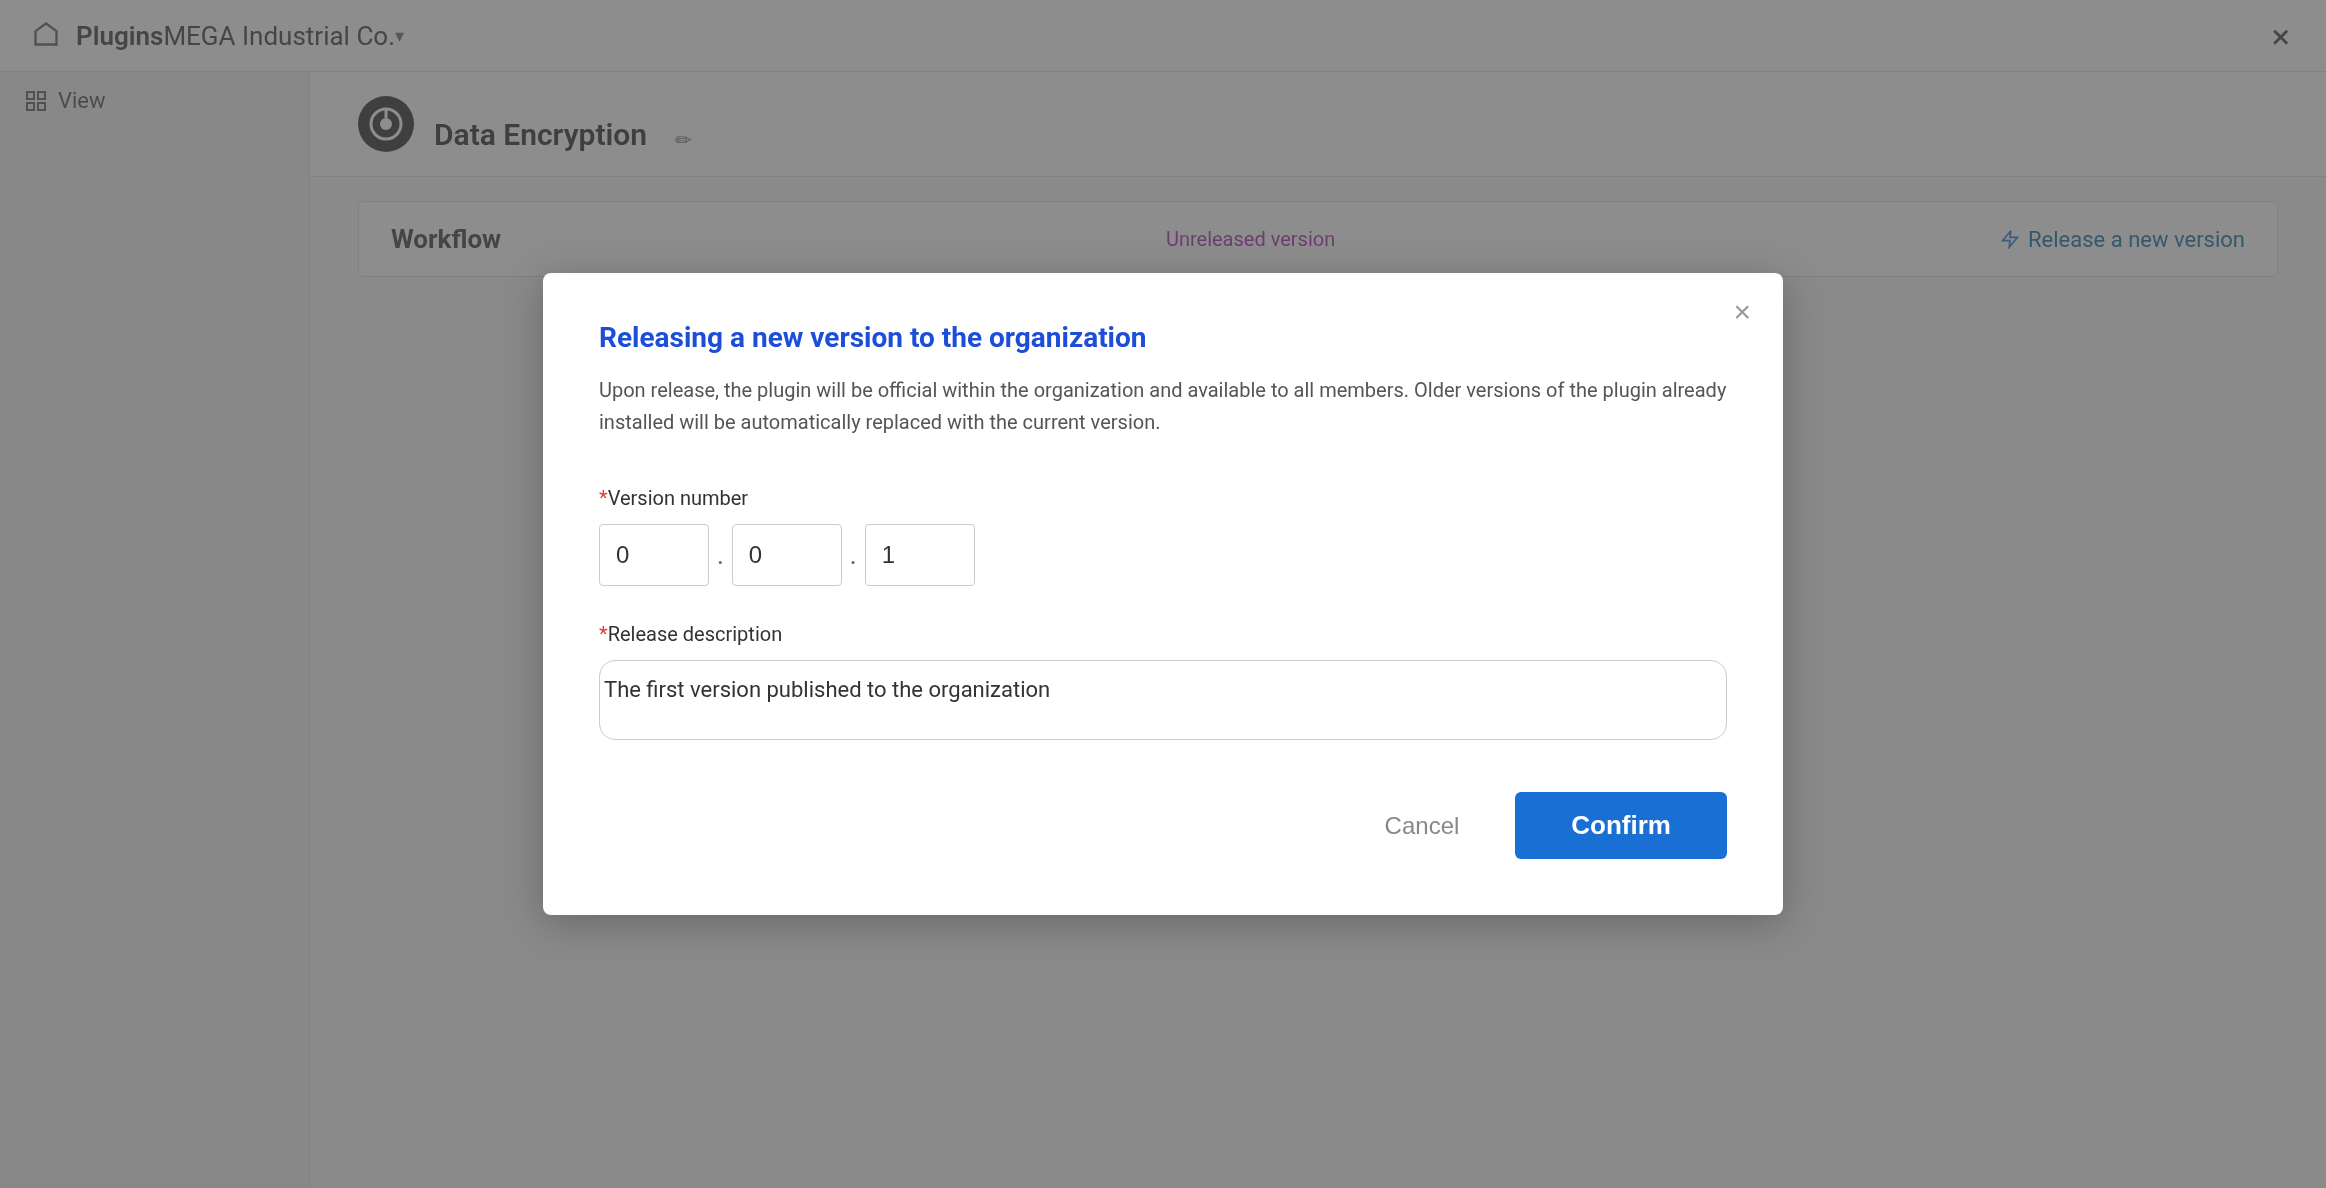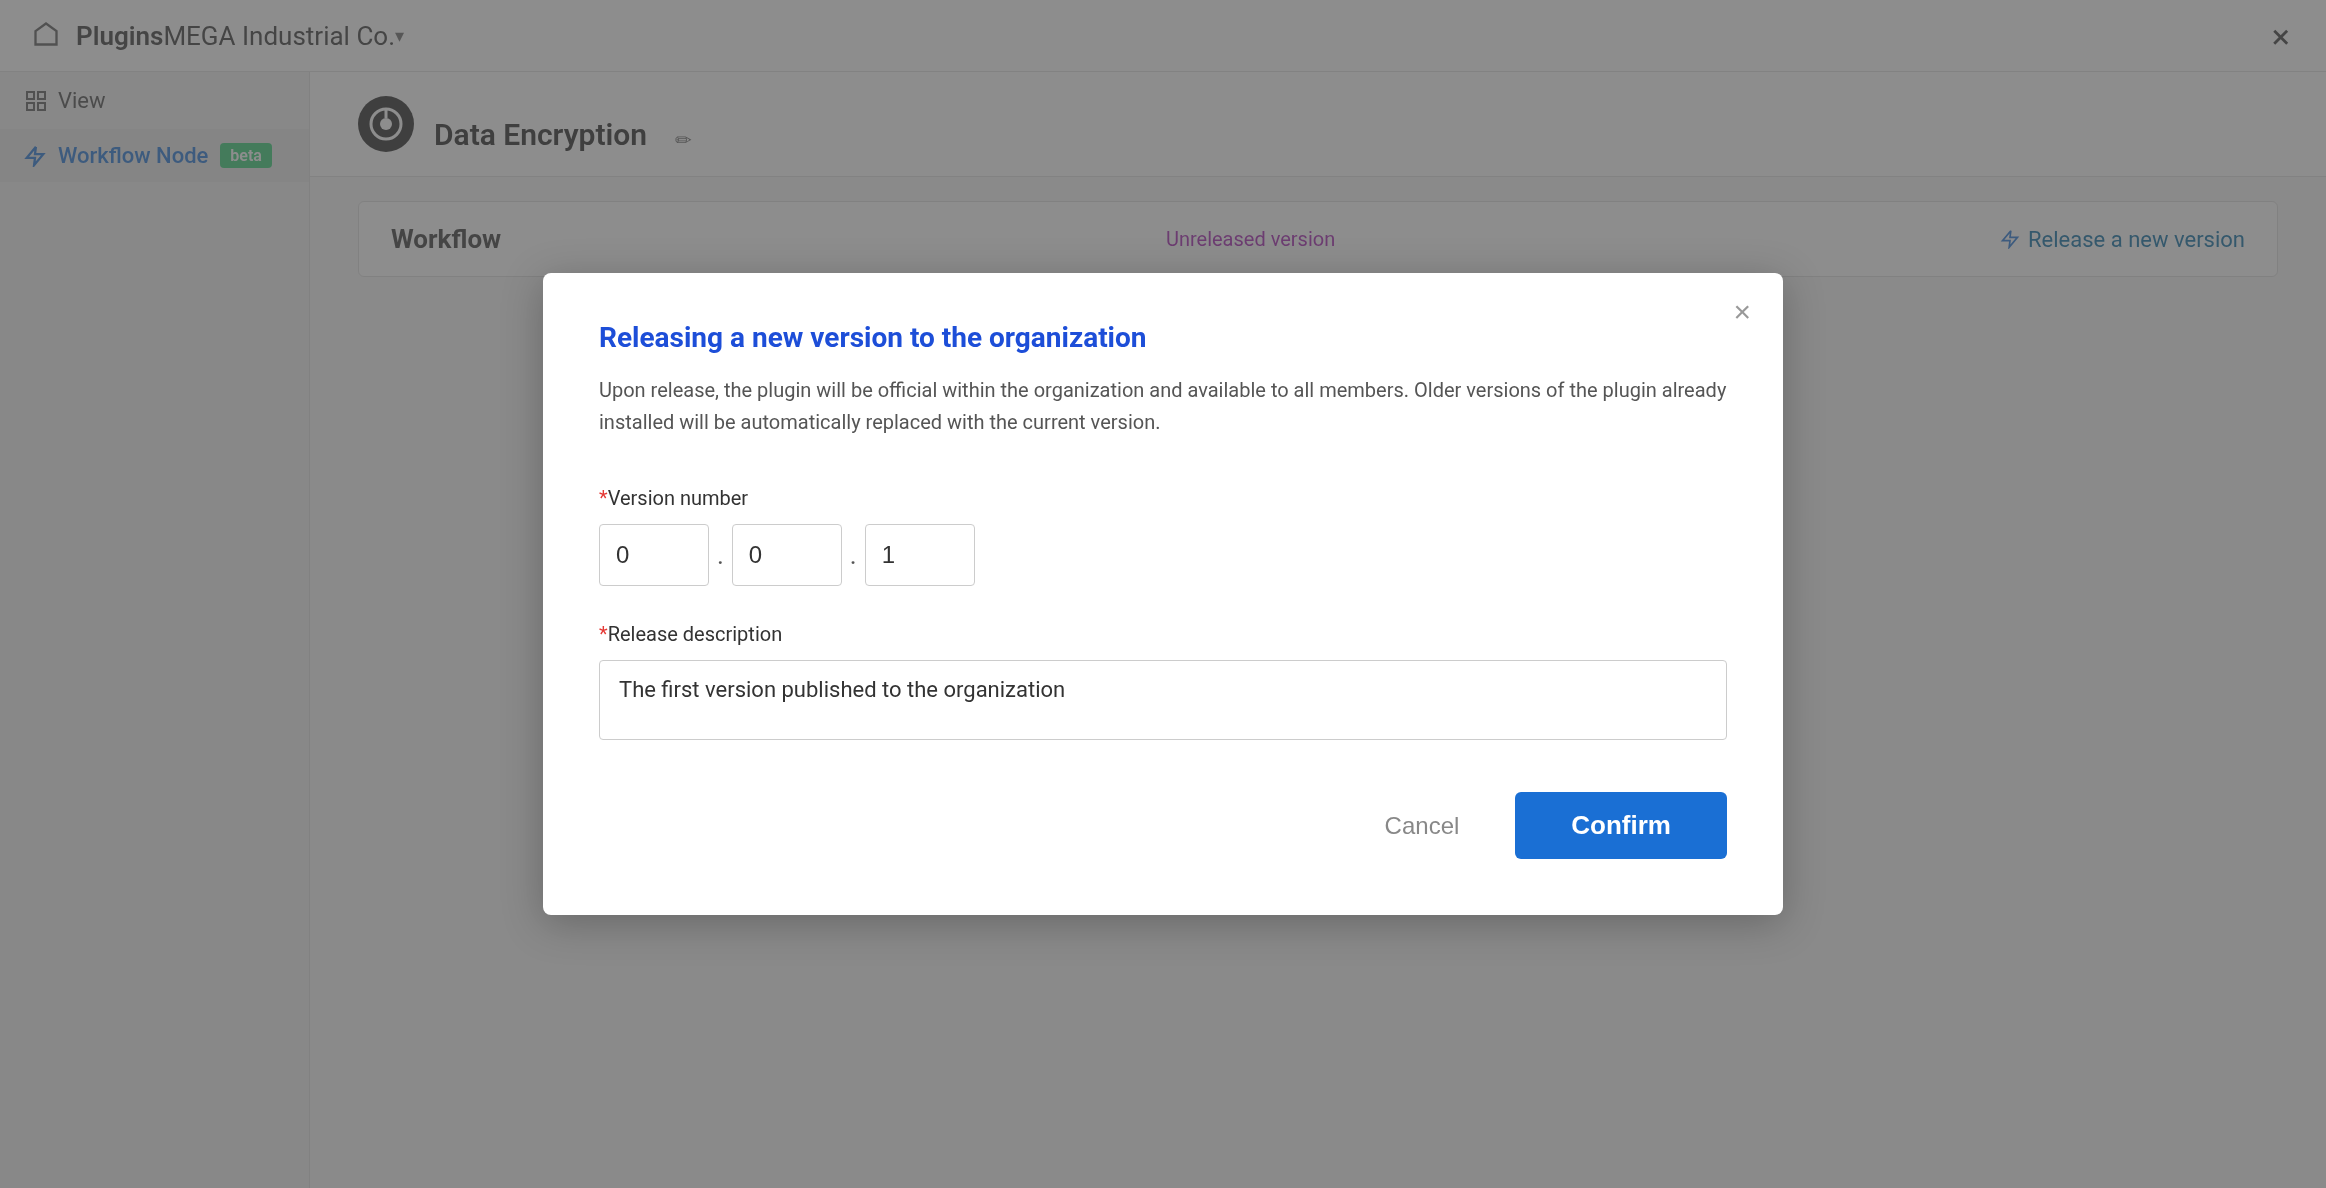--- a/index.html
+++ b/index.html
@@ -269,23 +269,23 @@
     .version-dot {
       font-size: 26px;
       color: #555;
       padding: 0 8px;
     }
 
     .description-input {
       width: 100%;
       height: 80px;
       border: 1px solid #ccc;
-      border-radius: 4px;
+      border-radius: 16px;
       font-size: 22px;
-      padding: 16px 19px;
+      padding: 16px 4px;
       color: #333;
       outline: none;
       resize: none;
       font-family: inherit;
     }
 
     .modal-actions {
       display: flex;
       align-items: center;
       justify-content: flex-end;
@@ -334,27 +334,20 @@
 
   <div class="left-sidebar">
     <div class="sidebar-view-label">
       <svg width="24" height="24" viewBox="0 0 24 24" fill="none" stroke="#555" stroke-width="2">
         <rect x="3" y="3" width="7" height="7"></rect>
           <rect x="14" y="3" width="7" height="7"></rect>
           <rect x="14" y="14" width="7" height="7"></rect>
           <rect x="3" y="14" width="7" height="7"></rect>
       </svg>
       <span>View</span>
-    </div>
-    <div class="sidebar-item-active">
-      <svg width="22" height="22" viewBox="0 0 24 24" fill="none" stroke="#1a6fd4" stroke-width="2.5">
-        <polyline points="13 2 3 14 12 14 11 22 21 10 12 10 13 2"></polyline>
-      </svg>
-      <span class="sidebar-item-label-text">Workflow Node</span>
-      <span class="beta-badge">beta</span>
     </div>
   </div>
 
   <div class="main-content">
     <div class="plugin-header">
       <div class="plugin-icon">
         <svg viewBox="0 0 24 24">
           <circle cx="12" cy="12" r="10" fill="none" stroke="#fff" stroke-width="2"></circle>
           <circle cx="12" cy="12" r="4" fill="#fff"></circle>
           <line x1="12" y1="2" x2="12" y2="8" stroke="#fff" stroke-width="2"></line>

